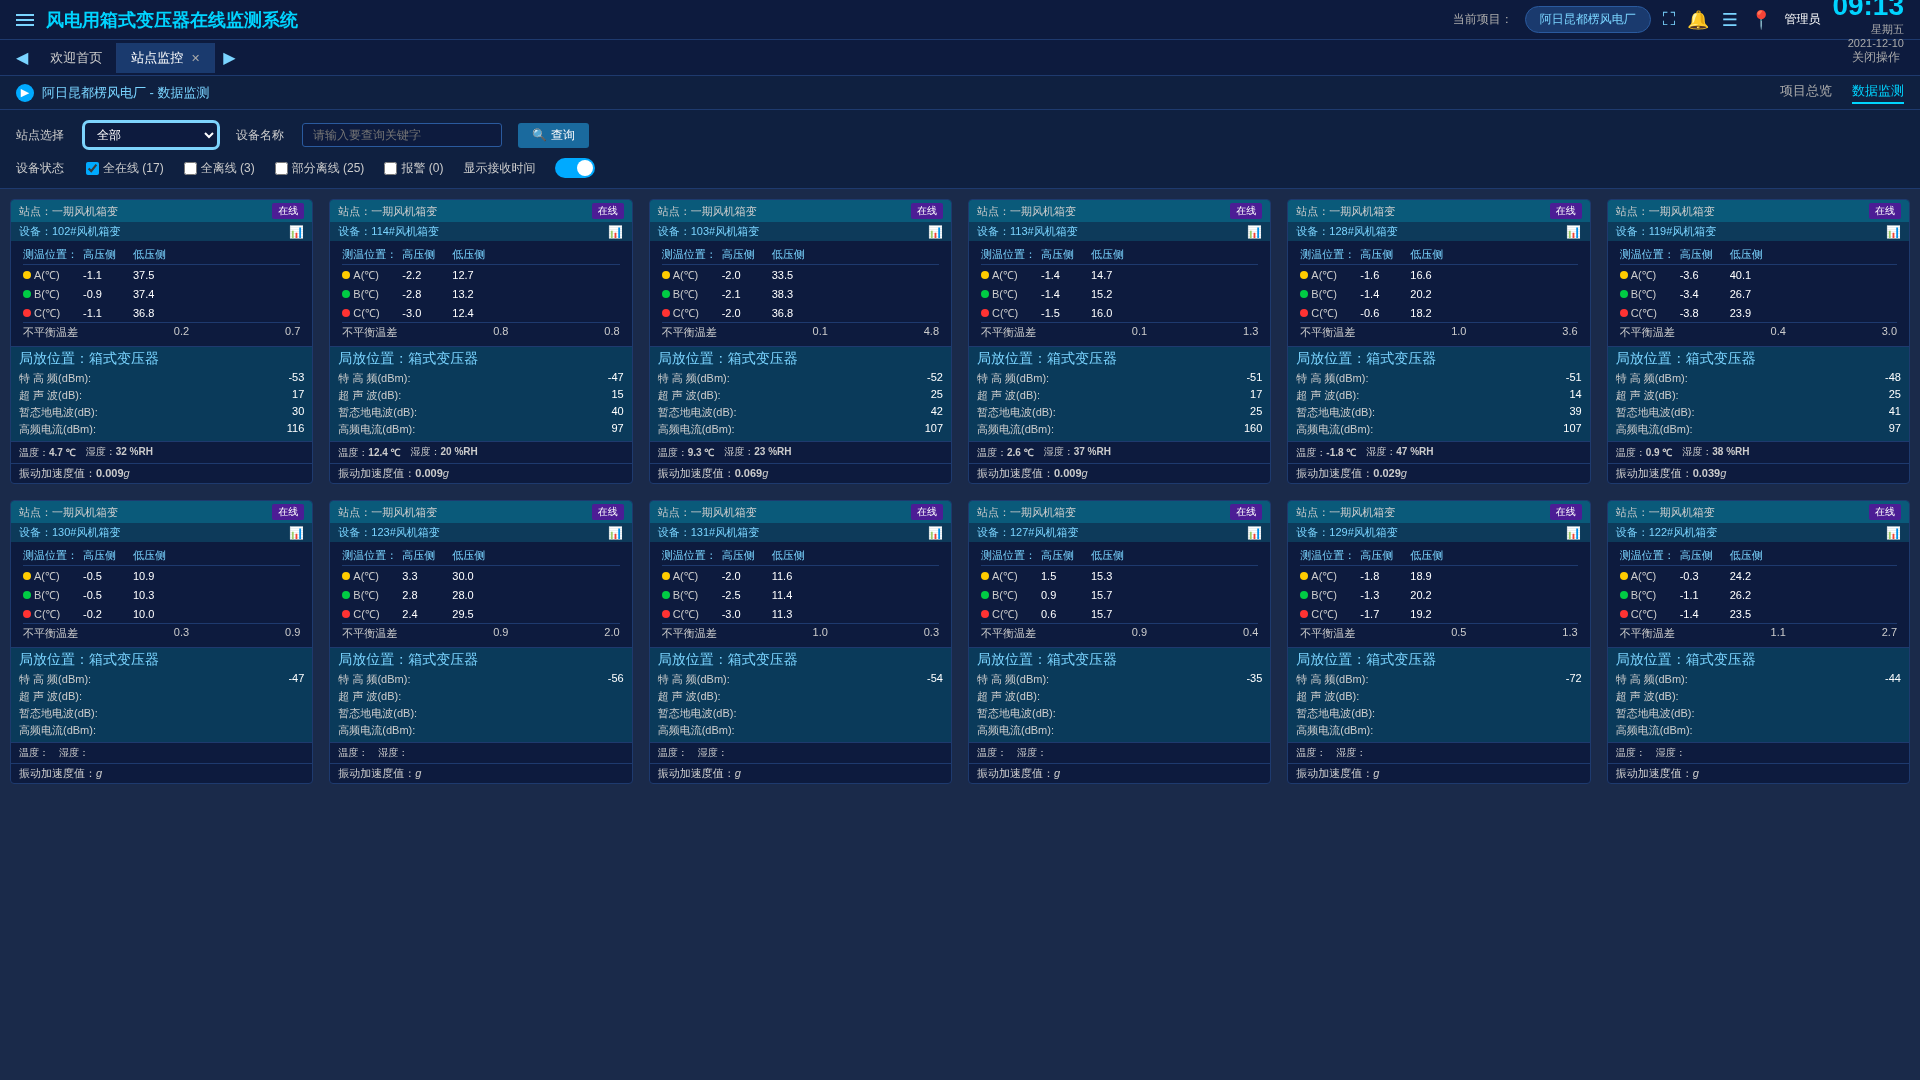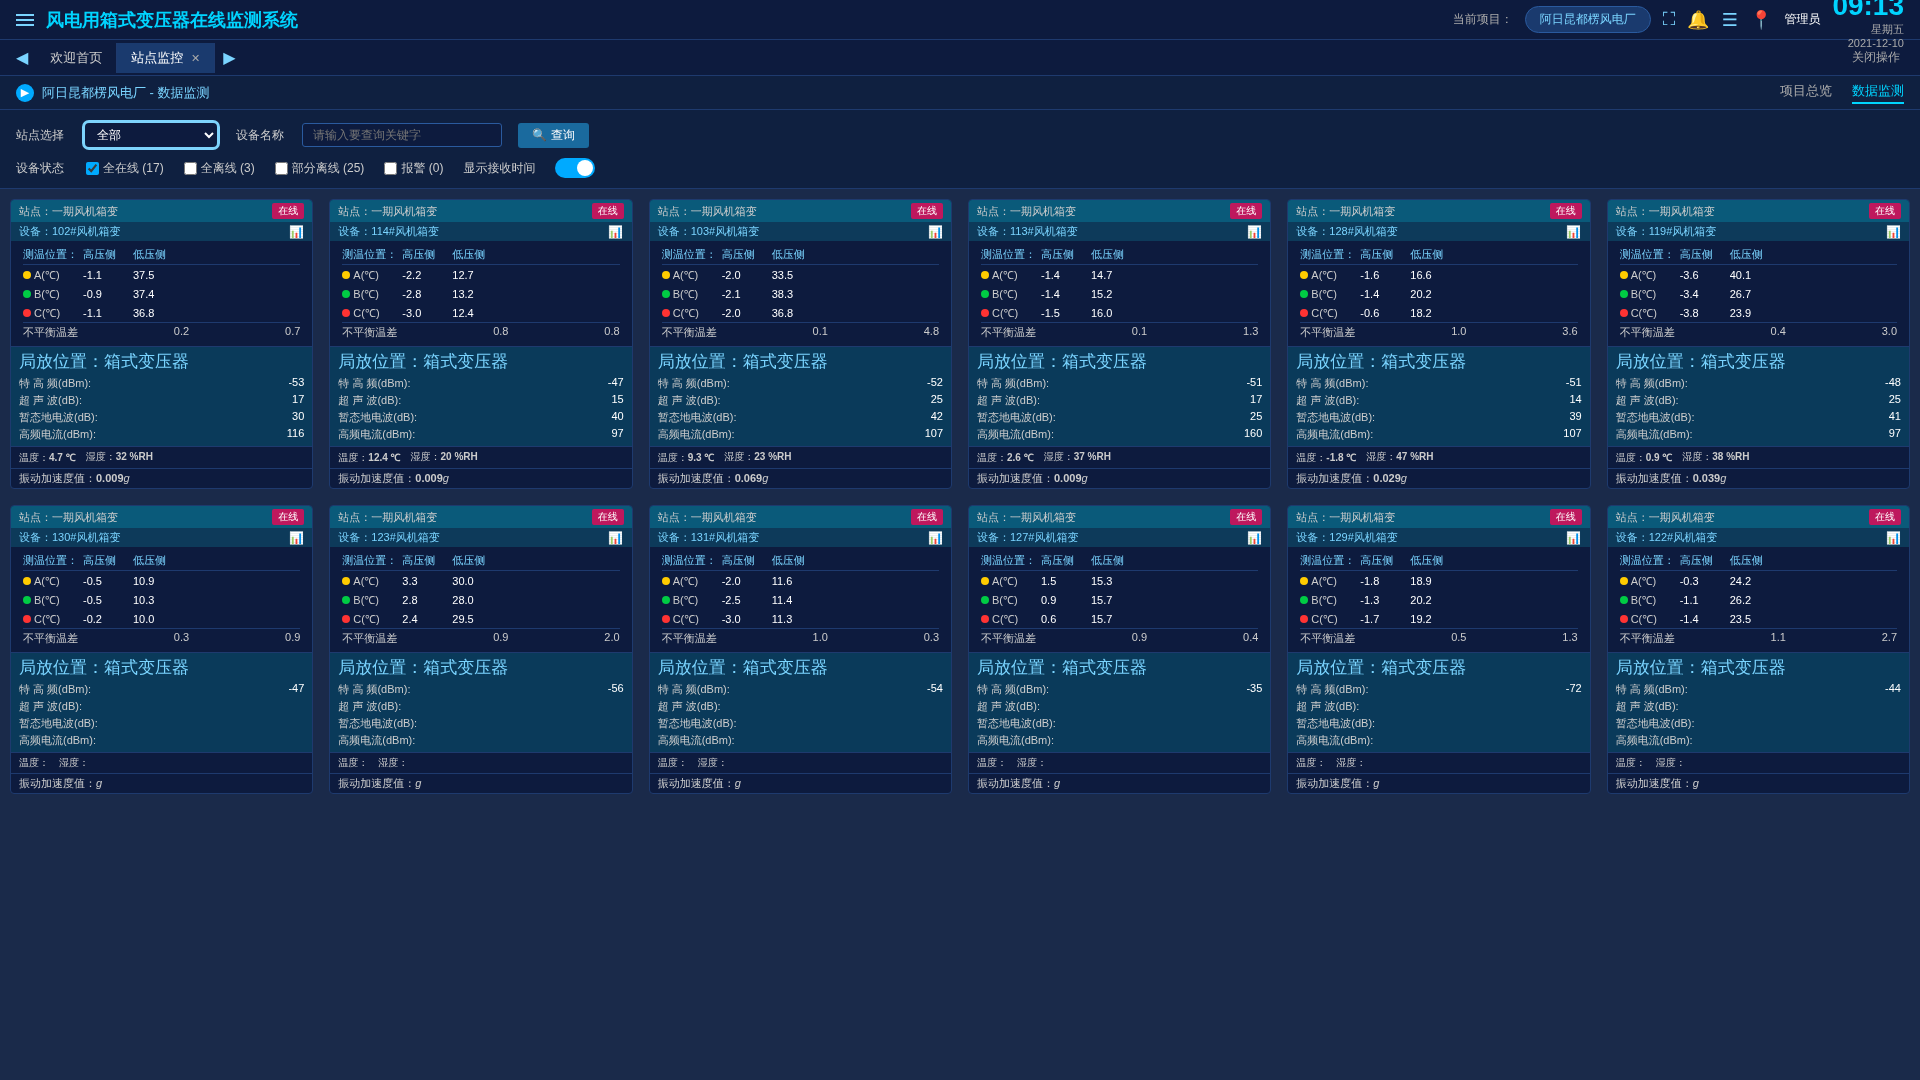--- a/index.html
+++ b/index.html
@@ -148,21 +148,21 @@
     .card-header {
       background: #0a5a7a;
       display: flex;
       align-items: center;
       padding: 3px 8px;
       justify-content: space-between;
     }
     .card-header-left { color: #ccc; font-size: 11px; }
     .card-header-right { display: flex; align-items: center; gap: 6px; }
     .online-badge {
-      background: #be185d;
+      background: #4c1d95;
       color: #fff;
       font-size: 10px;
       padding: 1px 6px;
       border-radius: 2px;
     }
     .card-subheader {
       background: #0d3a5a;
       display: flex;
       align-items: center;
       padding: 2px 8px;
@@ -202,21 +202,21 @@
       font-size: 11px;
       color: #ccc;
       border-top: 1px solid #1e3a6e;
     }
 
     .partial-section {
       background: #0a3a5a;
       padding: 3px 8px;
       border-top: 1px solid #1e3a6e;
     }
-    .partial-title { color: #7ad4ff; font-size: 17px; margin-bottom: 2px; }
+    .partial-title { color: #7ad4ff; font-size: 14px; margin-bottom: 2px; }
     .partial-row {
       display: flex;
       justify-content: space-between;
       padding: 1px 0;
       font-size: 11px;
       color: #ccc;
     }
     .partial-val { color: #fff; }
 
     .temp-row {

